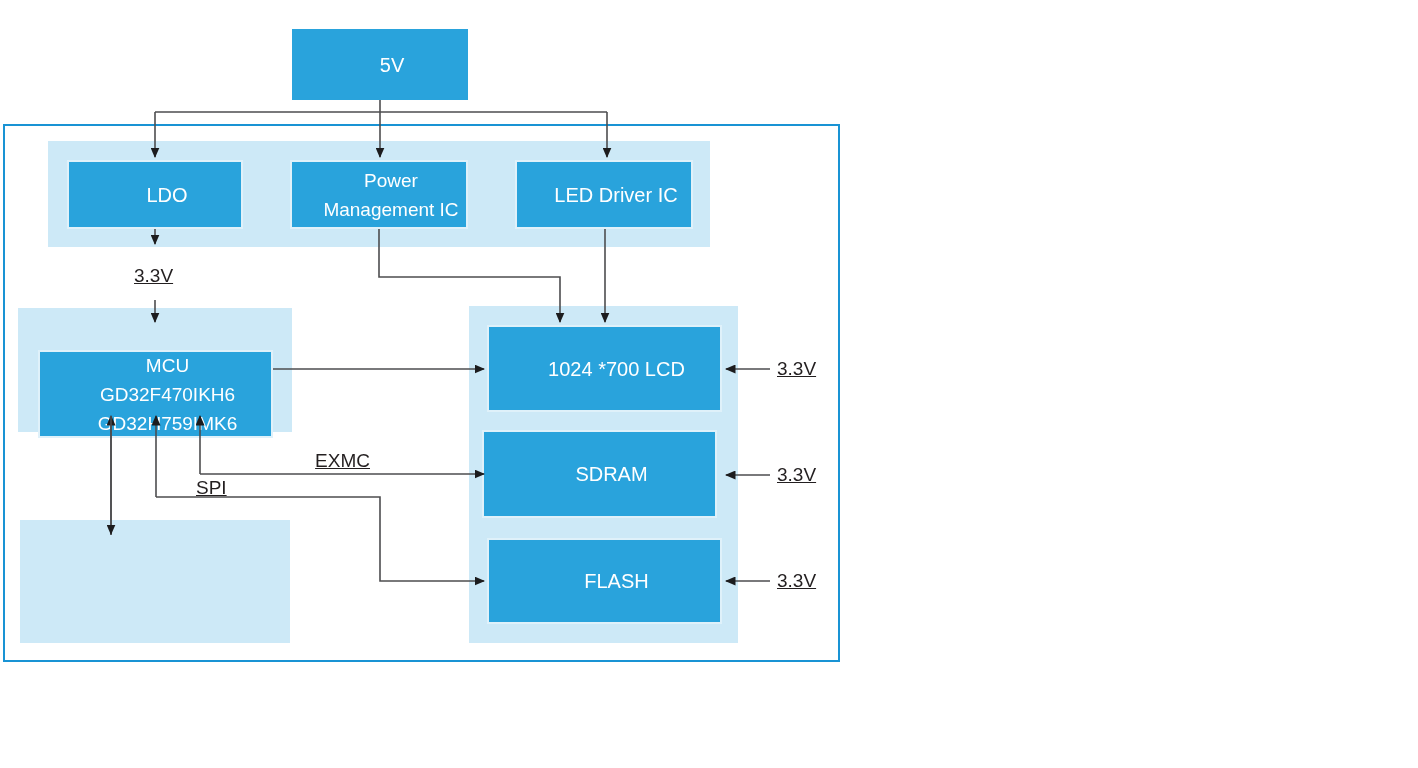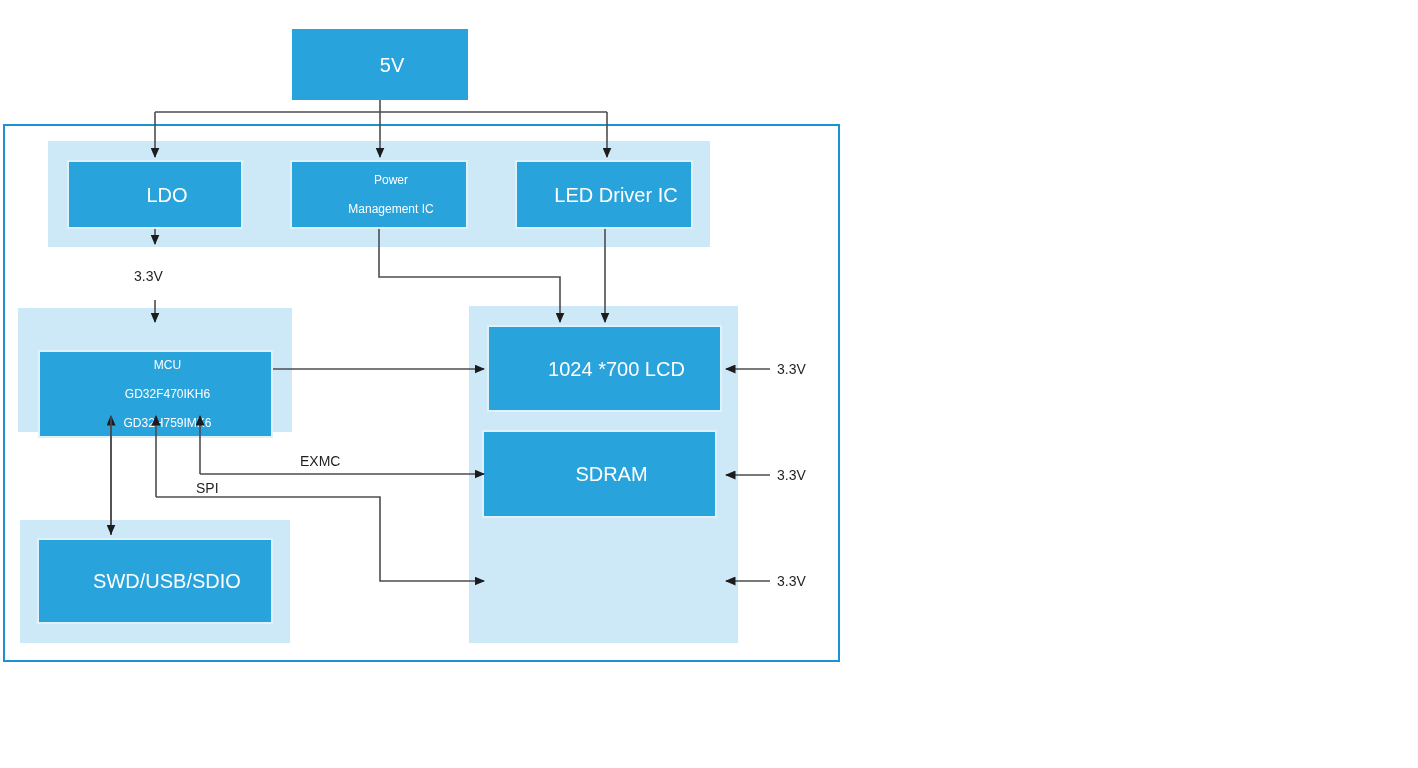--- a/index.html
+++ b/index.html
@@ -12,28 +12,28 @@
   }
   .box{
     position:absolute;background:var(--box-fill,#29a3dc);
     border:2px solid rgba(255,255,255,.85);
     box-sizing:border-box;
     display:flex;align-items:center;justify-content:center;text-align:center;
     color:var(--box-text,#ffffff);font-size:20px;line-height:28px;
     white-space:pre-line;
     padding-left:24px;
   }
-  .box.small-text{font-size:12px;line-height:29px;text-align:center;}
+  .box.small-text{font-size:19px;line-height:29px;text-align:center;}
   .outer-frame{
     position:absolute;border:2px solid var(--outer-border,#1993d4);
     box-sizing:border-box;background:transparent;
   }
   .edge-label{
     position:absolute;color:var(--label-text,#231f20);
-    font-size:14px;line-height:22px;white-space:nowrap;
+    font-size:19px;line-height:22px;white-space:nowrap;text-decoration:underline;
   }
   svg.connector-layer{position:absolute;left:0;top:0;pointer-events:none;}
   svg .wire{stroke:var(--line-color,#4d4d4f);stroke-width:1.6;fill:none;}
 </style>
 </head>
 <body>
 
 <div id="canvas">
 
   <div class="outer-frame" style="left:3px;top:124px;width:837px;height:538px;"></div>
@@ -49,29 +49,29 @@
 
   <div class="box small-text" style="left:290px;top:160px;width:178px;height:69px;">Power
 Management IC</div>
 
   <div class="box" style="left:515px;top:160px;width:178px;height:69px;">LED Driver IC</div>
 
   <div class="box small-text" style="left:38px;top:325px;width:235px;height:88px;margin-top:25px;">MCU
 GD32F470IKH6
 GD32H759IMK6</div>
 
-  <div class="box" style="left:37px;top:538px;width:236px;height:86px;">SWD/USB/SDIO</div>
 
   <div class="box" style="left:487px;top:325px;width:235px;height:87px;">1024 *700 LCD</div>
 
   <div class="box" style="left:482px;top:430px;width:235px;height:88px;">SDRAM</div>
 
+  <div class="box" style="left:487px;top:538px;width:235px;height:86px;">FLASH</div>
 
   <div class="edge-label" style="left:134px;top:265px;">3.3V</div>
-  <div class="edge-label" style="left:300px;top:450px;width:70px;">EXMC</div>
+  <div class="edge-label" style="left:300px;top:450px;width:70px;text-align:right;">EXMC</div>
   <div class="edge-label" style="left:196px;top:477px;">SPI</div>
   <div class="edge-label" style="left:777px;top:358px;">3.3V</div>
   <div class="edge-label" style="left:777px;top:464px;">3.3V</div>
   <div class="edge-label" style="left:777px;top:570px;">3.3V</div>
 
   <svg class="connector-layer" width="1418" height="768" viewBox="0 0 1418 768">
     <defs>
       <marker id="arrow" markerWidth="11" markerHeight="9" refX="9.5" refY="4.5" orient="auto" markerUnits="userSpaceOnUse">
         <path d="M0,0 L10.5,4.5 L0,9 Z" fill="#1c1c1e"></path>
       </marker>

